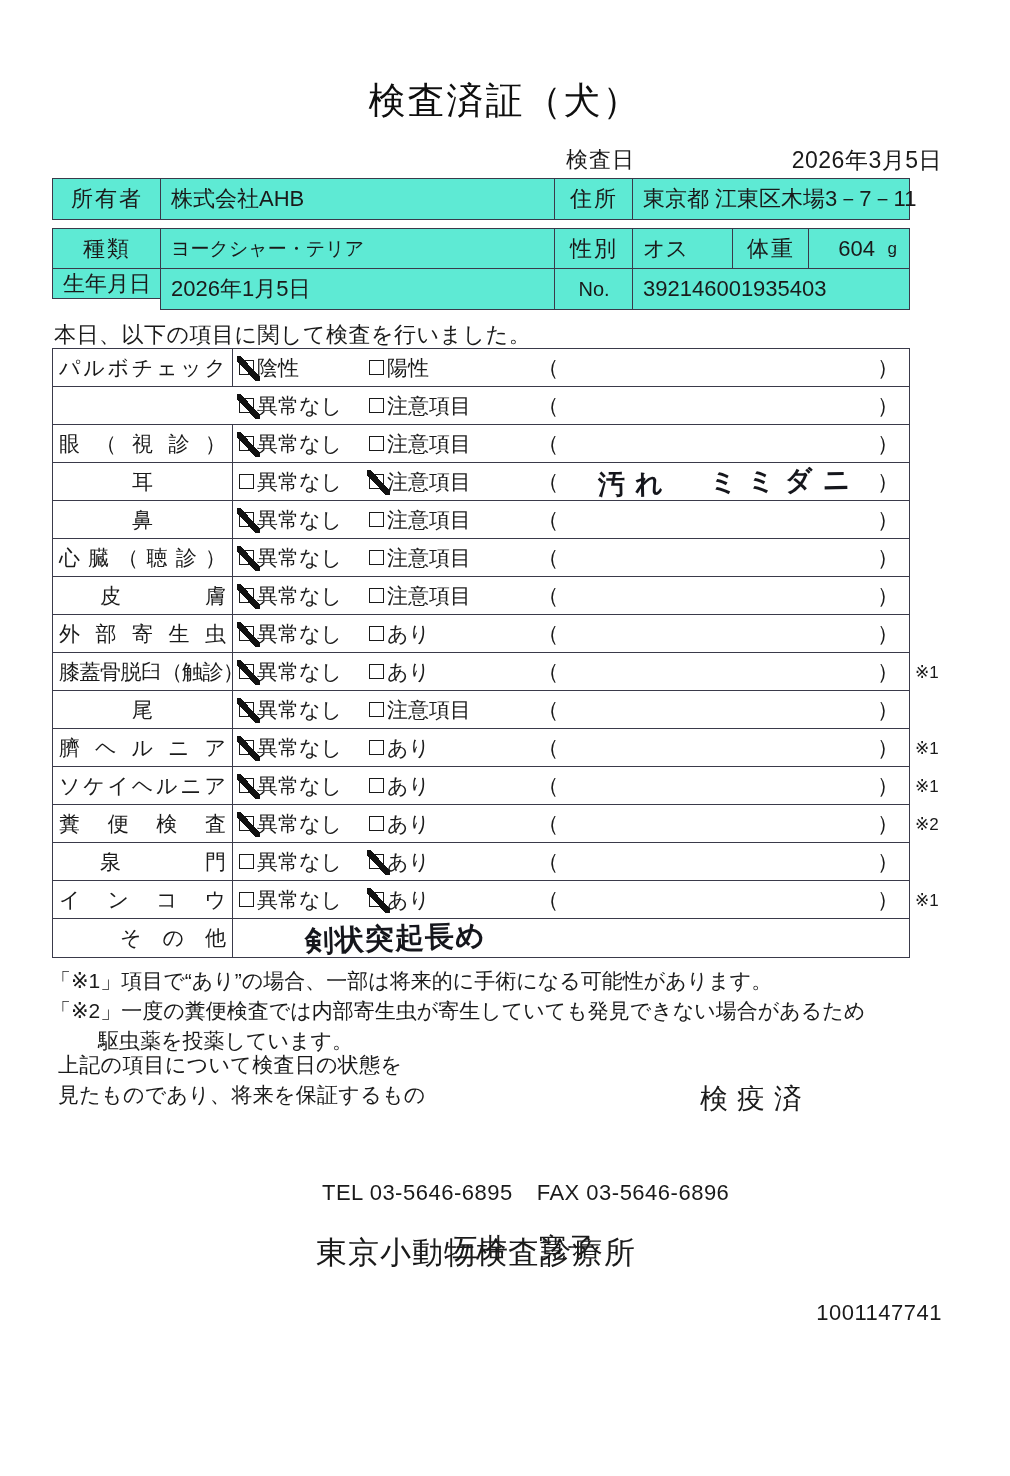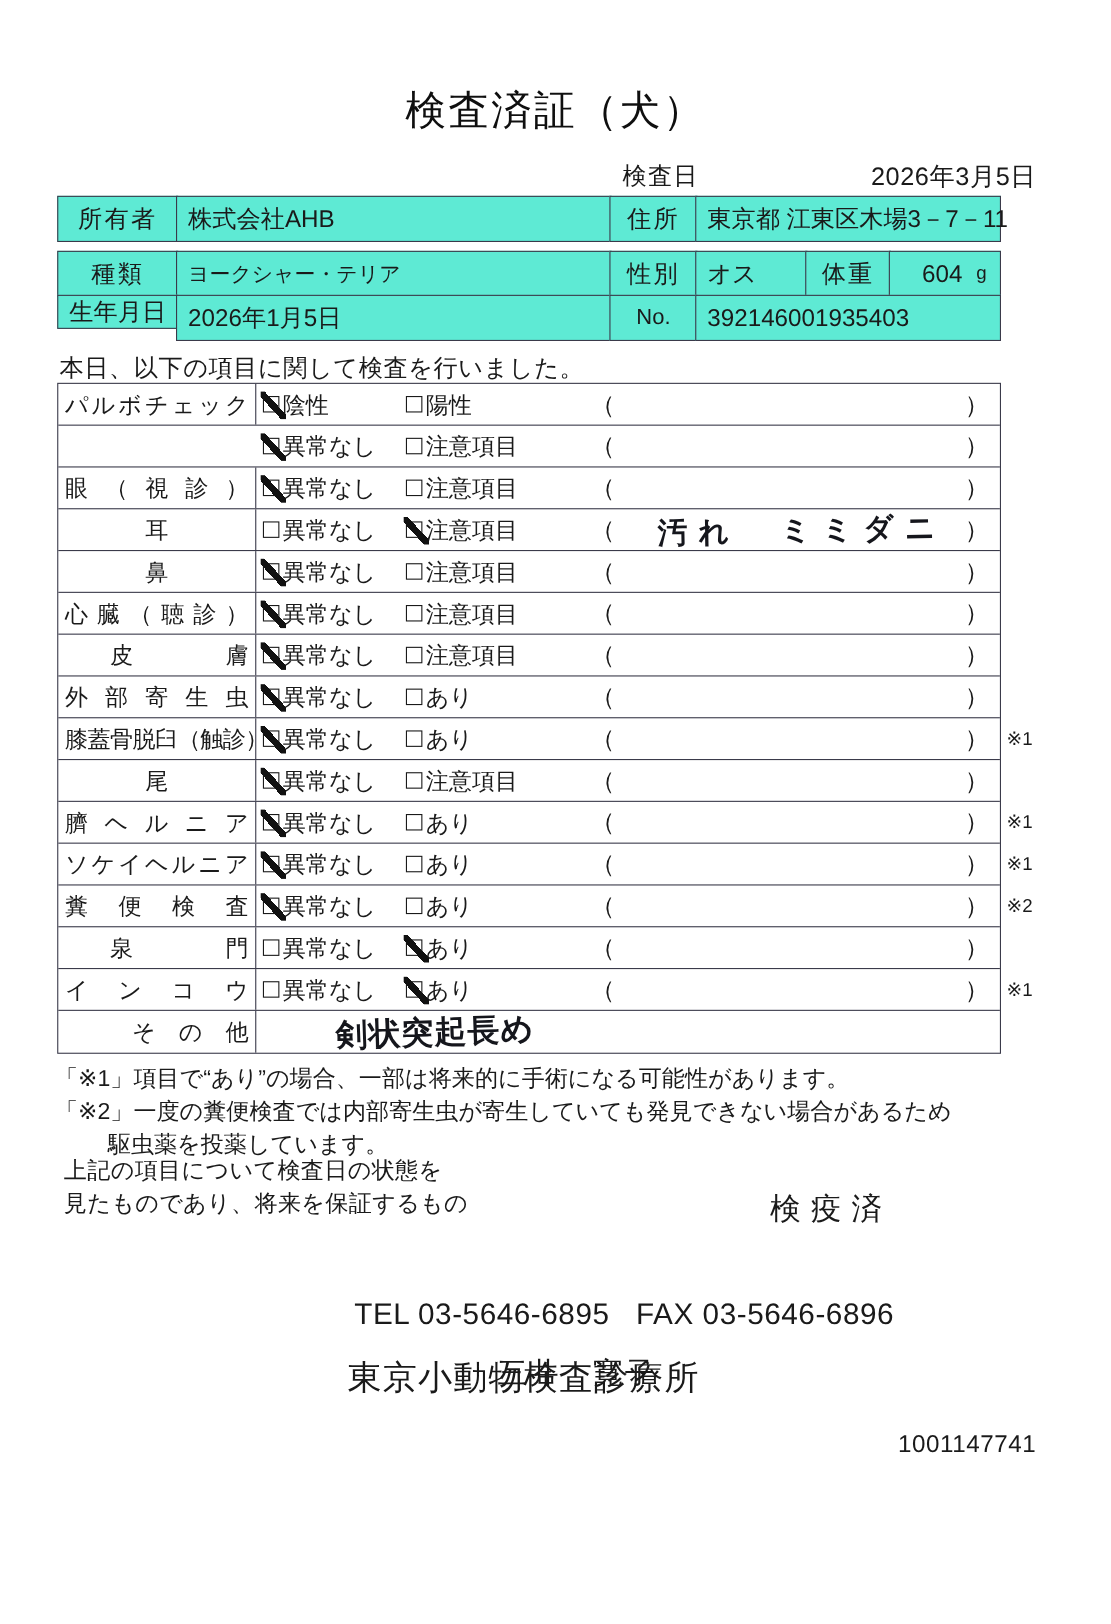--- a/index.html
+++ b/index.html
@@ -256,21 +256,21 @@
     font-size: 22px;
     letter-spacing: 0.5px;
   }
   .addr .zip-mark { margin-right: 8px; }
   .addr .zip { margin-right: 36px; }
 
   .tel {
     position: absolute;
     left: 322px;
     top: 1180px;
-    font-size: 27px;
+    font-size: 22px;
     letter-spacing: 0.5px;
   }
   .tel .fax { margin-left: 24px; }
 
   
   .clinic-name {
     position: absolute;
     left: 316px;
     top: 1232px;
     font-size: 31px;

